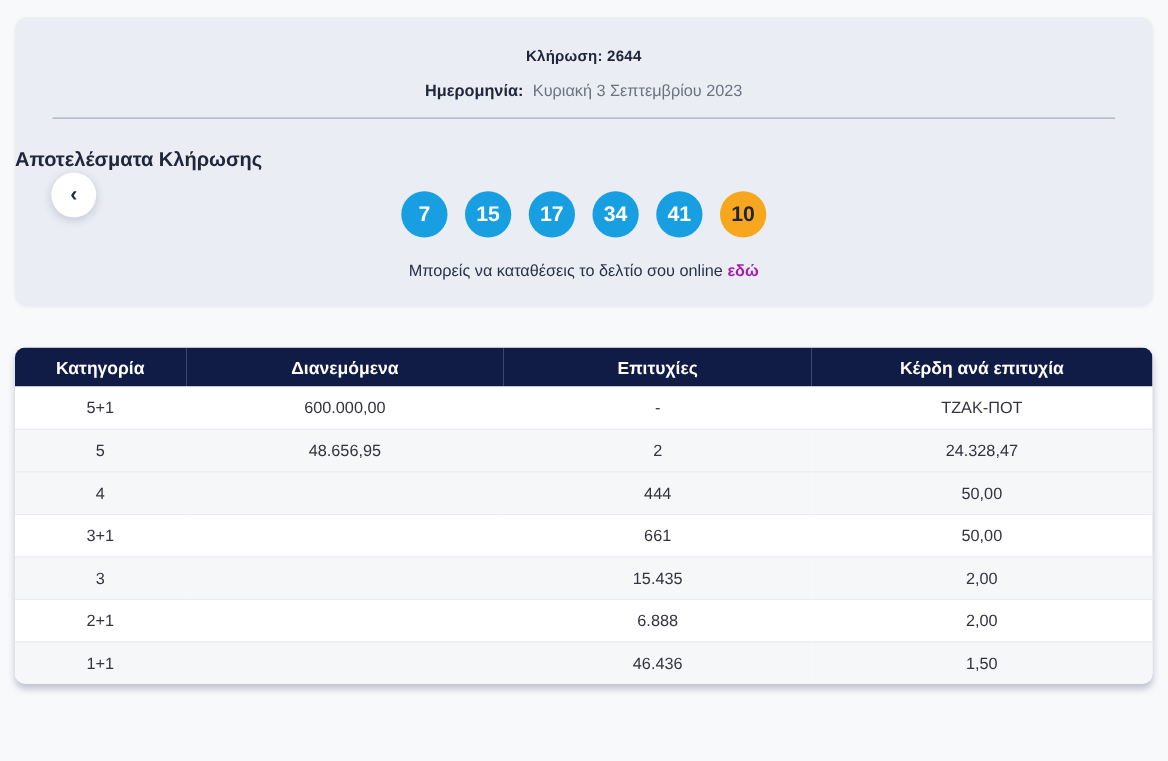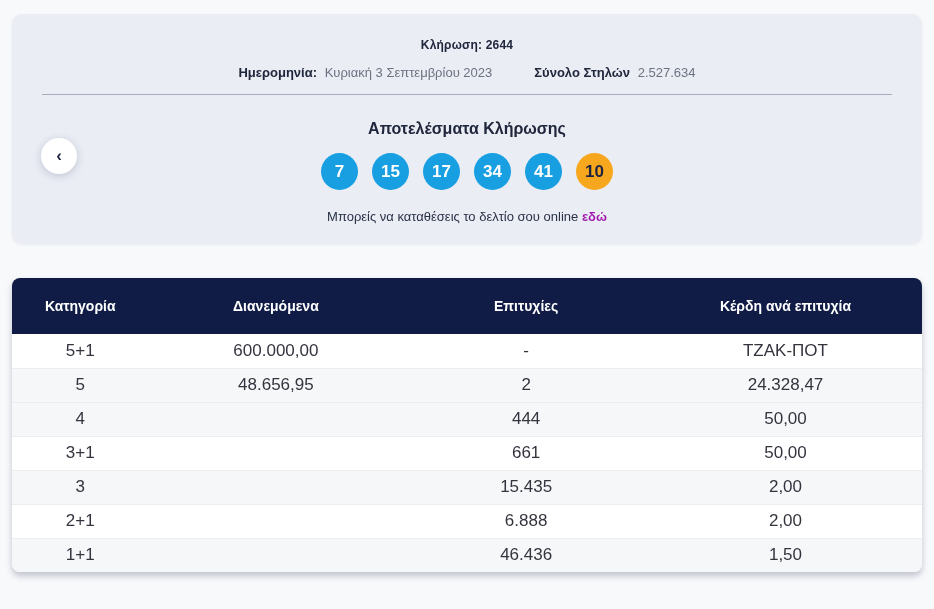--- a/index.html
+++ b/index.html
@@ -40,21 +40,21 @@
     font-size: 13px;
   }
   .meta-group { white-space: nowrap; }
   .meta-label { font-weight: bold; color: var(--heading-text); }
   .meta-value { color: var(--muted-text); margin-left: 4px; }
   .header-divider {
     margin: 14px 30px 0 30px; border: 0;
     border-top: 1px solid #a7adbb; height: 0;
   }
   .results-title {
-    margin-top: 25px; text-align: center;
+    margin-top: 25px; 
     font-size: 16px; font-weight: bold; color: var(--heading-text);
   }
   .numbers-row {
     margin-top: 15px; display: flex; justify-content: center;
     gap: 14px; align-items: center;
   }
   .ball {
     width: 37px; height: 37px; border-radius: 50%;
     background: var(--ball-blue); color: #ffffff;
     font-size: 17px; font-weight: bold;
@@ -85,46 +85,42 @@
   .table-card {
     position: absolute; left: 12px; top: 278px; width: 910px;
     border-radius: 8px; overflow: hidden; background: #ffffff;
     box-shadow: 0 4px 6px rgba(110,115,140,0.40);
   }
   table.results-table {
     width: 100%; border-collapse: collapse; table-layout: fixed;
   }
   .results-table thead th {
     background: var(--header-navy); color: #ffffff;
-    font-size: 14px; font-weight: bold; height: 56px;
+    font-size: 14px; font-weight: bold; height: 31px;
     text-align: center; padding: 0 6px;
   }
   .results-table tbody td {
     height: 34px; text-align: center; vertical-align: middle;
-    font-size: 17px; color: var(--body-text);
+    font-size: 13px; color: var(--body-text);
     border-bottom: 1px solid var(--row-border);
     padding: 4px 6px;
   }
   .results-table tbody tr:last-child td { border-bottom: 0; }
   .results-table tbody tr.striped { background: var(--row-stripe); }
 </style>
 </head>
 <body>
 
 <section class="draw-card">
   <h1 class="draw-title">Κλήρωση: 2644</h1>
 
   <div class="draw-meta">
     <span class="meta-group">
       <span class="meta-label">Ημερομηνία:</span>
       <span class="meta-value">Κυριακή 3 Σεπτεμβρίου 2023</span>
-    </span>
-    <span class="meta-group">
-      <span class="meta-label">Σύνολο Στηλών</span>
-      <span class="meta-value">2.527.634</span>
     </span>
   </div>
 
   <hr class="header-divider">
 
   <h2 class="results-title">Αποτελέσματα Κλήρωσης</h2>
 
   <div class="numbers-row">
 
   <div class="ball">7</div>

